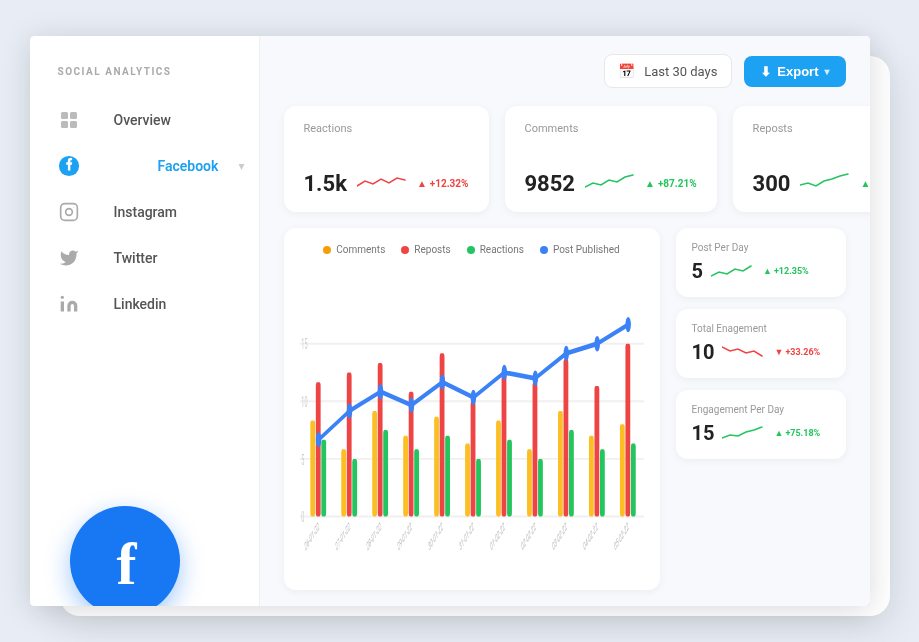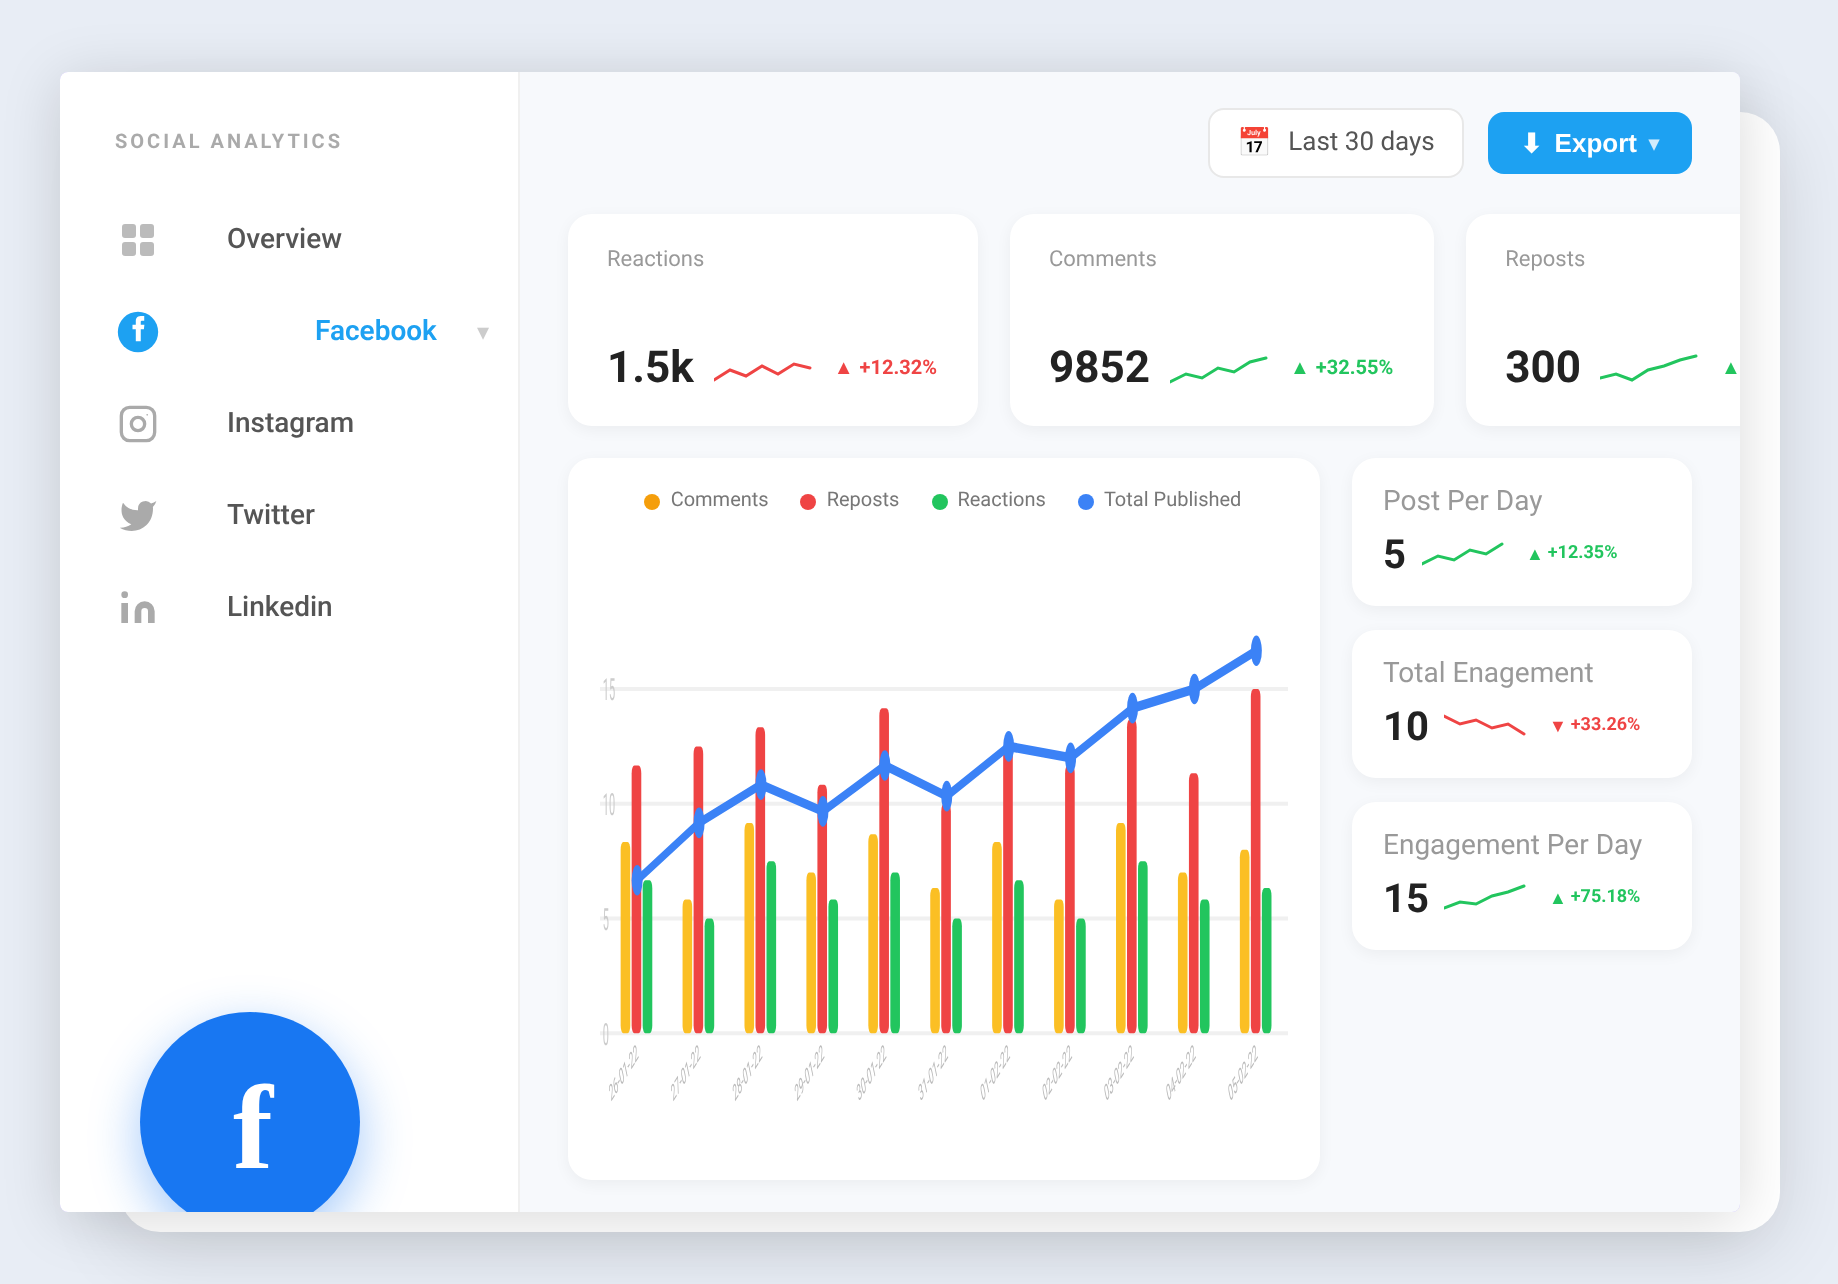--- a/index.html
+++ b/index.html
@@ -195,21 +195,20 @@
       font-size: 11px;
       color: #999;
       margin-bottom: 8px;
     }
 
     .stat-value {
       font-size: 22px;
       font-weight: 700;
       color: #222;
       display: flex;
-      align-items: center;
       gap: 10px;
       margin-top: 36px;
     }
 
     .stat-change {
       font-size: 10px;
       display: flex;
       align-items: center;
       gap: 3px;
     }
@@ -272,21 +271,21 @@
     }
 
     .metric-card {
       background: #fff;
       border-radius: 12px;
       padding: 14px 16px;
       box-shadow: 0 2px 8px rgba(0,0,0,0.05);
     }
 
     .metric-label {
-      font-size: 14px;
+      font-size: 10px;
       color: #999;
       margin-bottom: 6px;
     }
 
     .metric-value {
       font-size: 20px;
       font-weight: 700;
       color: #222;
       display: flex;
       align-items: center;
@@ -416,21 +415,21 @@
 
         <div class="stat-card">
           <div class="stat-label">Comments</div>
           <div class="stat-value">
             <span>9852</span>
             <svg class="sparkline" width="50" height="20">
               <polyline points="0,16 8,12 16,14 24,9 32,11 40,6 48,4" fill="none" stroke="#22c55e" stroke-width="1.5" stroke-linecap="round"></polyline>
             </svg>
             <span class="stat-change positive">
               <span>▲</span>
-                <span>+32.55%</span>
+                <span>+87.21%</span>
             </span>
           </div>
         </div>
 
         <div class="stat-card">
           <div class="stat-label">Reposts</div>
           <div class="stat-value">
             <span>300</span>
             <svg class="sparkline" width="50" height="20">
               <polyline points="0,14 8,12 16,15 24,10 32,8 40,5 48,3" fill="none" stroke="#22c55e" stroke-width="1.5" stroke-linecap="round"></polyline>
@@ -453,21 +452,21 @@
             <div class="legend-item">
               <div class="legend-dot" style="background:#ef4444;"></div>
               <span>Reposts</span>
             </div>
             <div class="legend-item">
               <div class="legend-dot" style="background:#22c55e;"></div>
               <span>Reactions</span>
             </div>
             <div class="legend-item">
               <div class="legend-dot" style="background:#3b82f6;"></div>
-              <span>Total Published</span>
+              <span>Post Published</span>
             </div>
           </div>
           <div class="chart-inner">
             <svg class="chart-svg" viewBox="0 0 500 160" preserveAspectRatio="none">
 
               <line x1="0" y1="130" x2="500" y2="130" stroke="#f0f0f0" stroke-width="1"></line>
               <line x1="0" y1="100" x2="500" y2="100" stroke="#f0f0f0" stroke-width="1"></line>
               <line x1="0" y1="70" x2="500" y2="70" stroke="#f0f0f0" stroke-width="1"></line>
               <line x1="0" y1="40" x2="500" y2="40" stroke="#f0f0f0" stroke-width="1"></line>
 

